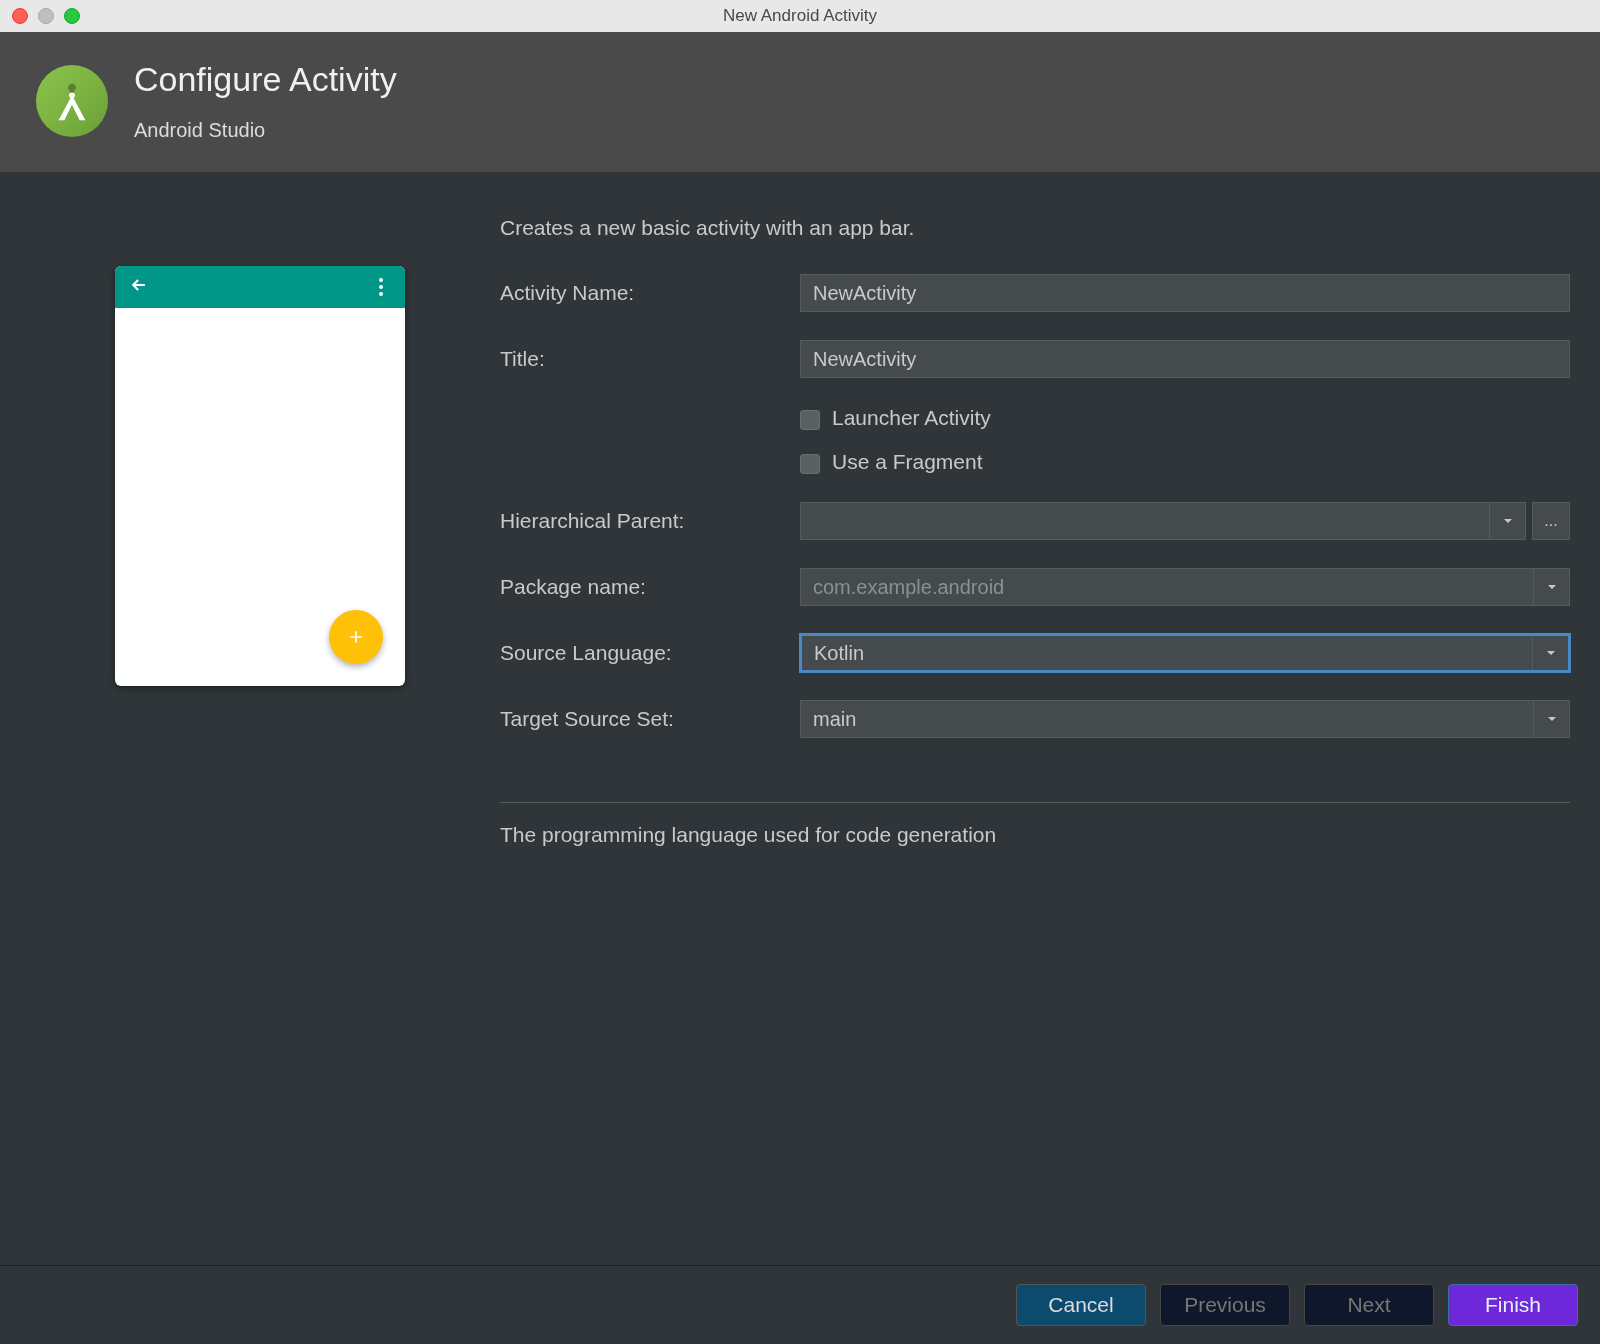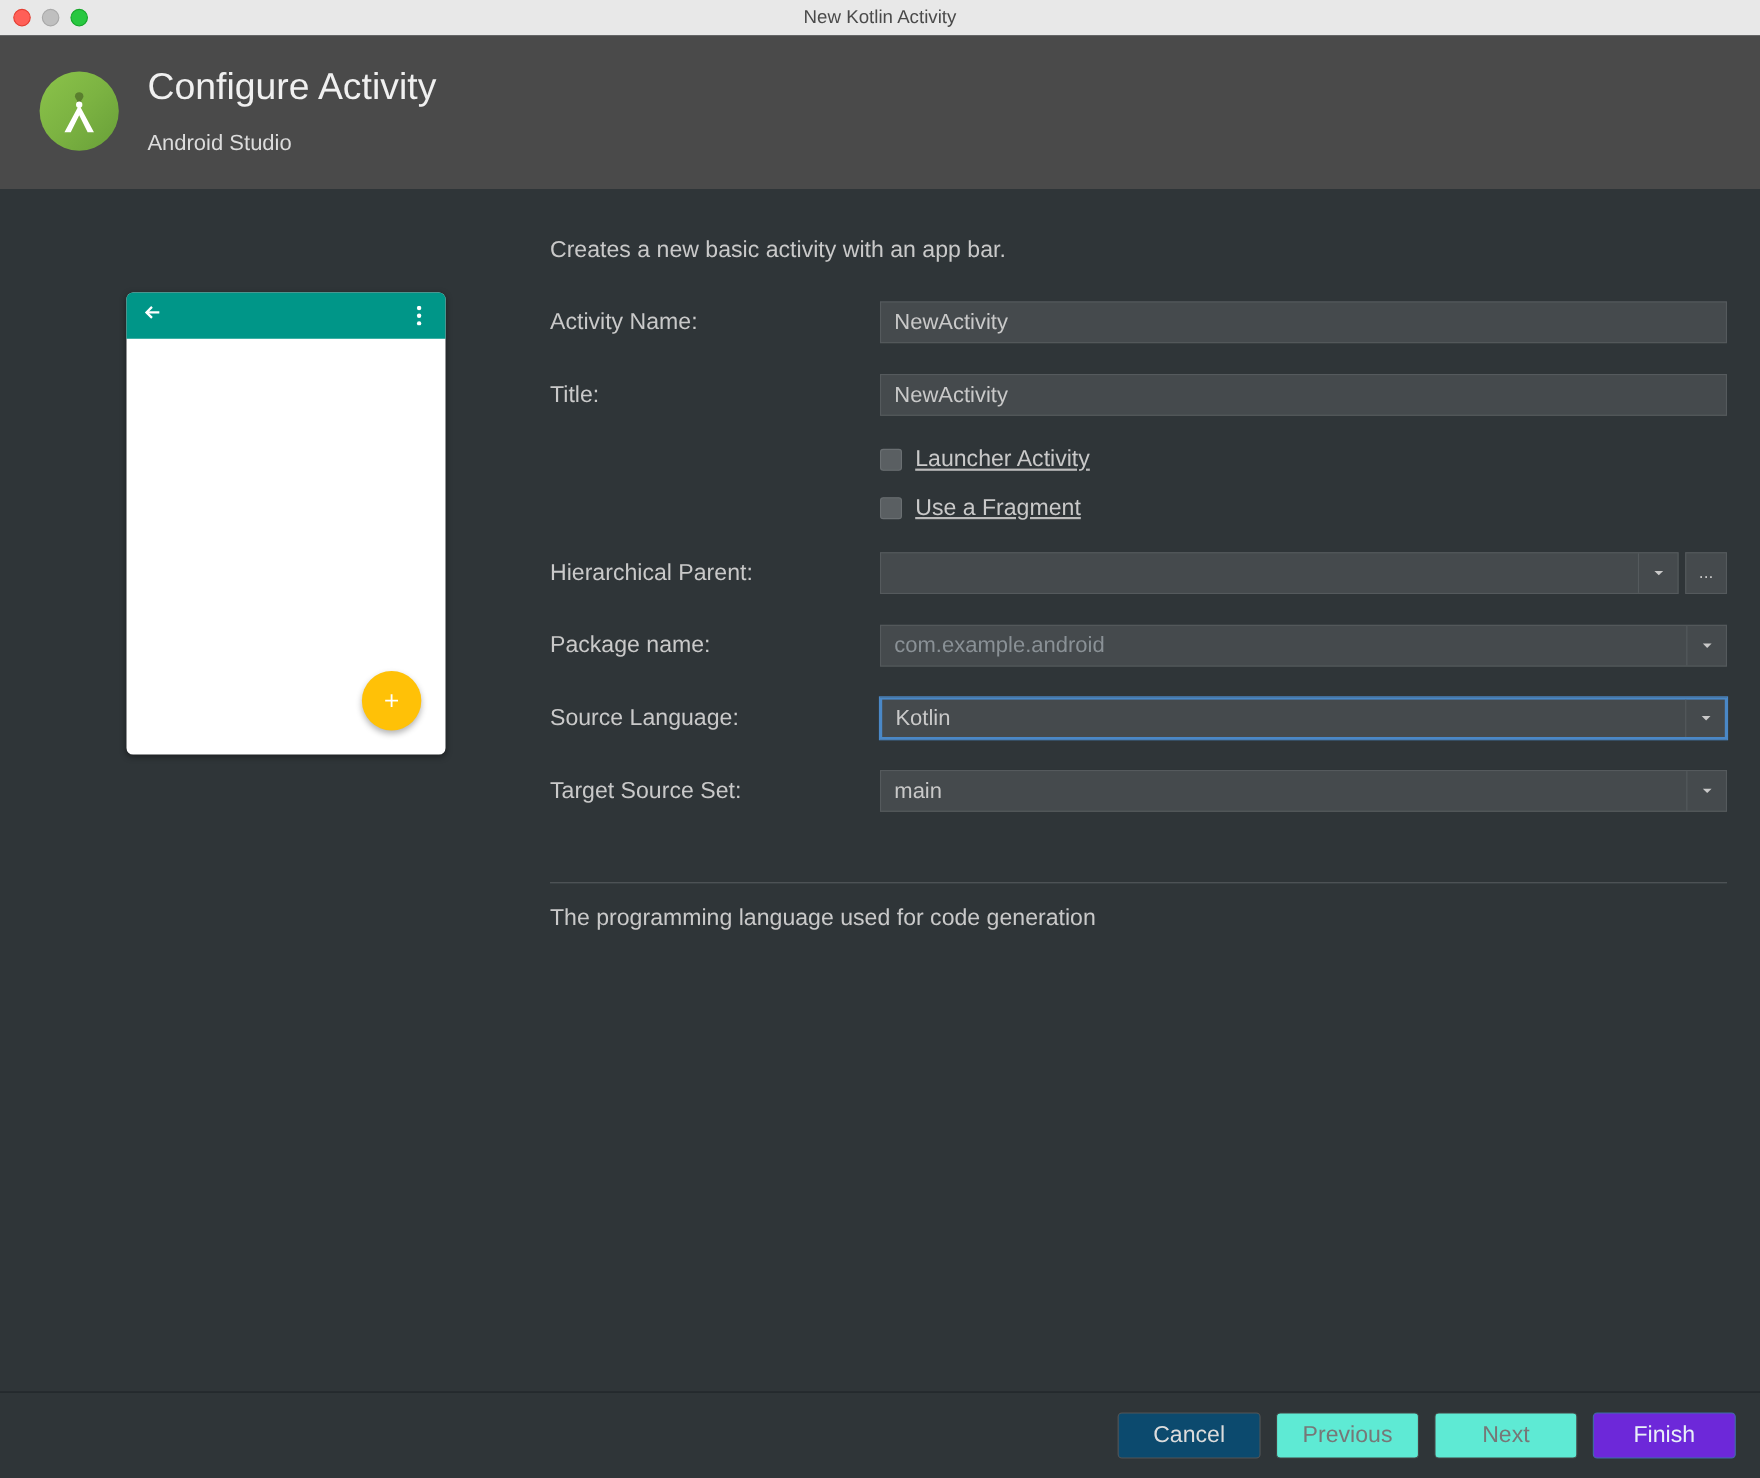--- a/index.html
+++ b/index.html
@@ -152,24 +152,23 @@
   .text-input {
     flex: 1;
     background: #454a4d;
     border: 1px solid #555a5d;
     color: #c9c9c9;
     font-size: 20px;
     padding: 6px 12px;
     height: 38px;
   }
   .checkbox-row {
-    display:flex; align-items:center; gap:12px;
+    display:flex; align-items:flex-end; gap:12px;
     margin-left: 300px;
     margin-bottom: 20px;
-    text-decoration: underline;
   }
   .checkbox {
     width: 20px; height: 20px;
     background: #5a5f62;
     border: 1px solid #6a6f72;
     border-radius: 3px;
   }
   .checkbox-label { color:#c9c9c9; font-size:21px; }
   .combo {
     flex:1;
@@ -223,35 +222,35 @@
   .btn {
     min-width: 130px;
     padding: 8px 18px;
     font-size: 21px;
     text-align:center;
     border-radius: 4px;
     cursor: pointer;
     border: 1px solid #555;
   }
   .btn.normal { background:#0c4a6e; color:#dcdcdc; }
-  .btn.disabled { background:#5eead4; color:#777; border-color:#444; cursor:default;}
+  .btn.disabled { background:#0f172a; color:#777; border-color:#444; cursor:default;}
   .btn.primary { background:#6d28d9; color:#e8f0f8; border:1px solid #3f6ea5; }
 </style>
 </head>
 <body>
 
 <div class="window">
 
   <div class="titlebar">
     <div class="traffic-lights">
       <div class="light red"></div>
       <div class="light yellow"></div>
       <div class="light green"></div>
     </div>
-    <div class="titlebar-title">New Kotlin Activity</div>
+    <div class="titlebar-title">New Android Activity</div>
   </div>
 
   <div class="header">
     <div class="studio-icon">
       <div class="circle">
         <svg viewBox="0 0 48 48">
           <circle cx="24" cy="10" r="4" fill="#5a7f2e"></circle>
           <rect x="22" y="12" width="4" height="8" fill="#5a7f2e"></rect>
           <path d="M24 18 L10 44 L16 44 L24 28 L32 44 L38 44 Z" fill="#ffffff"></path>
           <circle cx="24" cy="18" r="3" fill="#ffffff"></circle>

